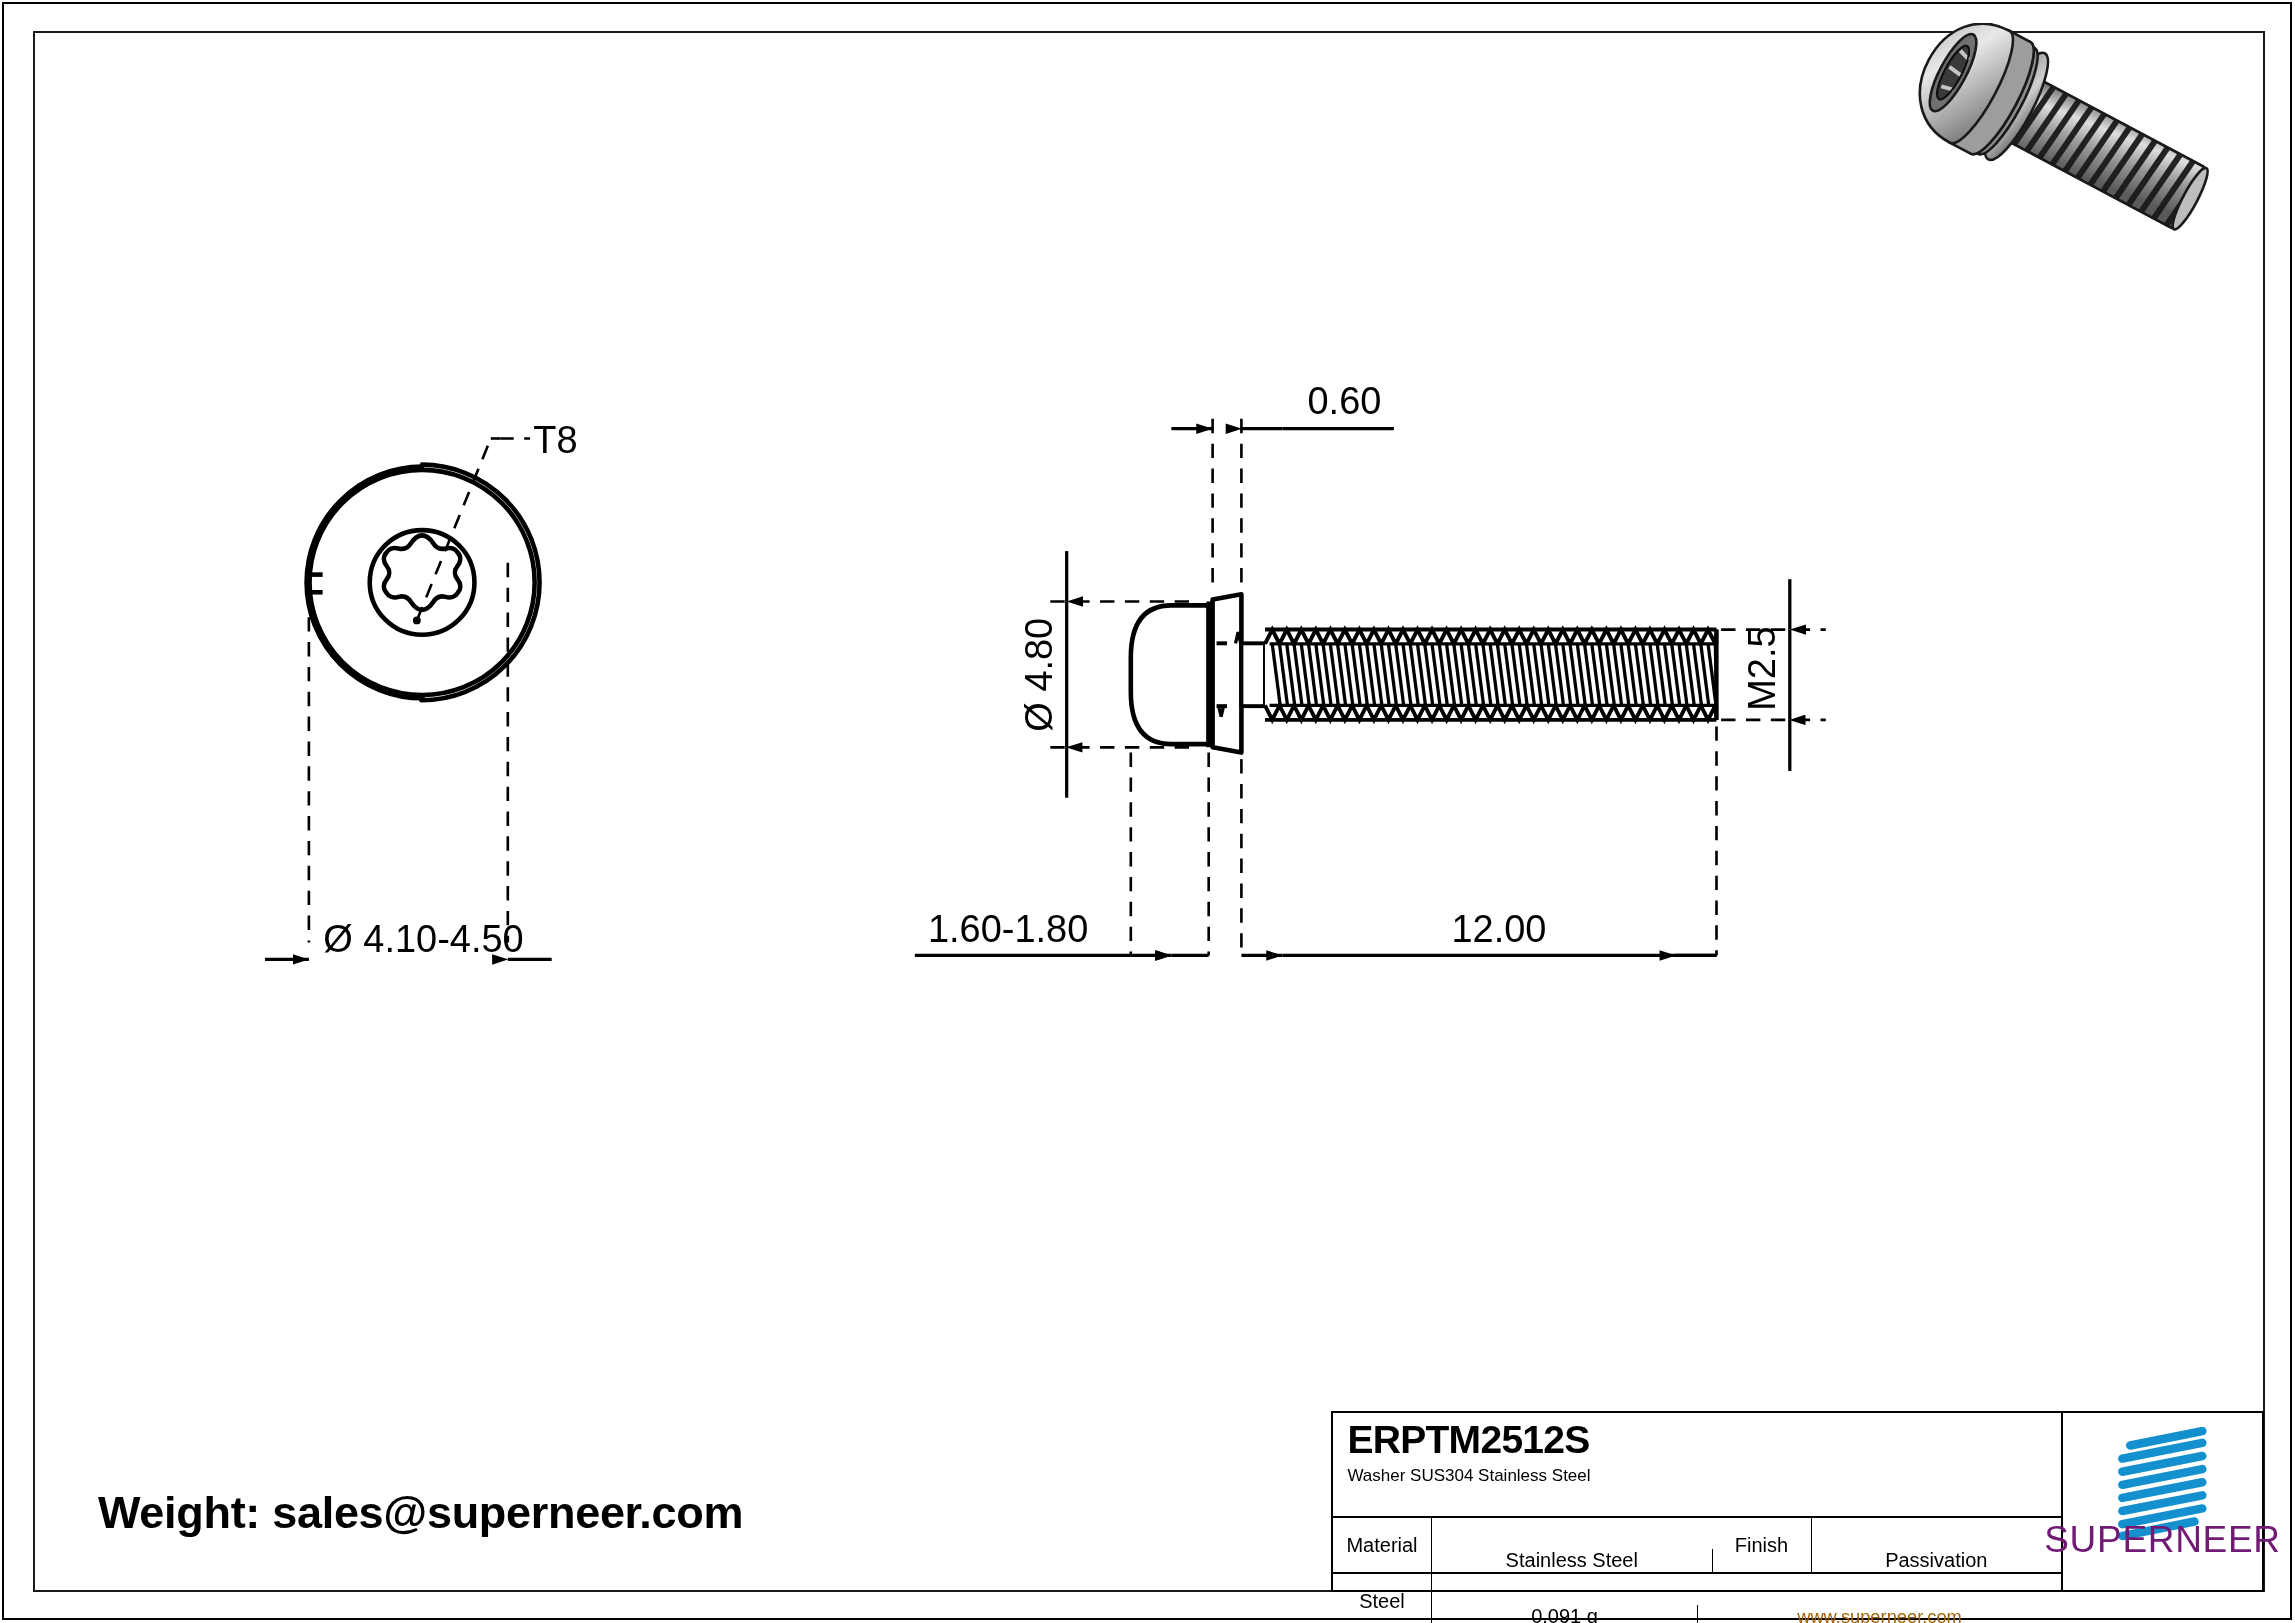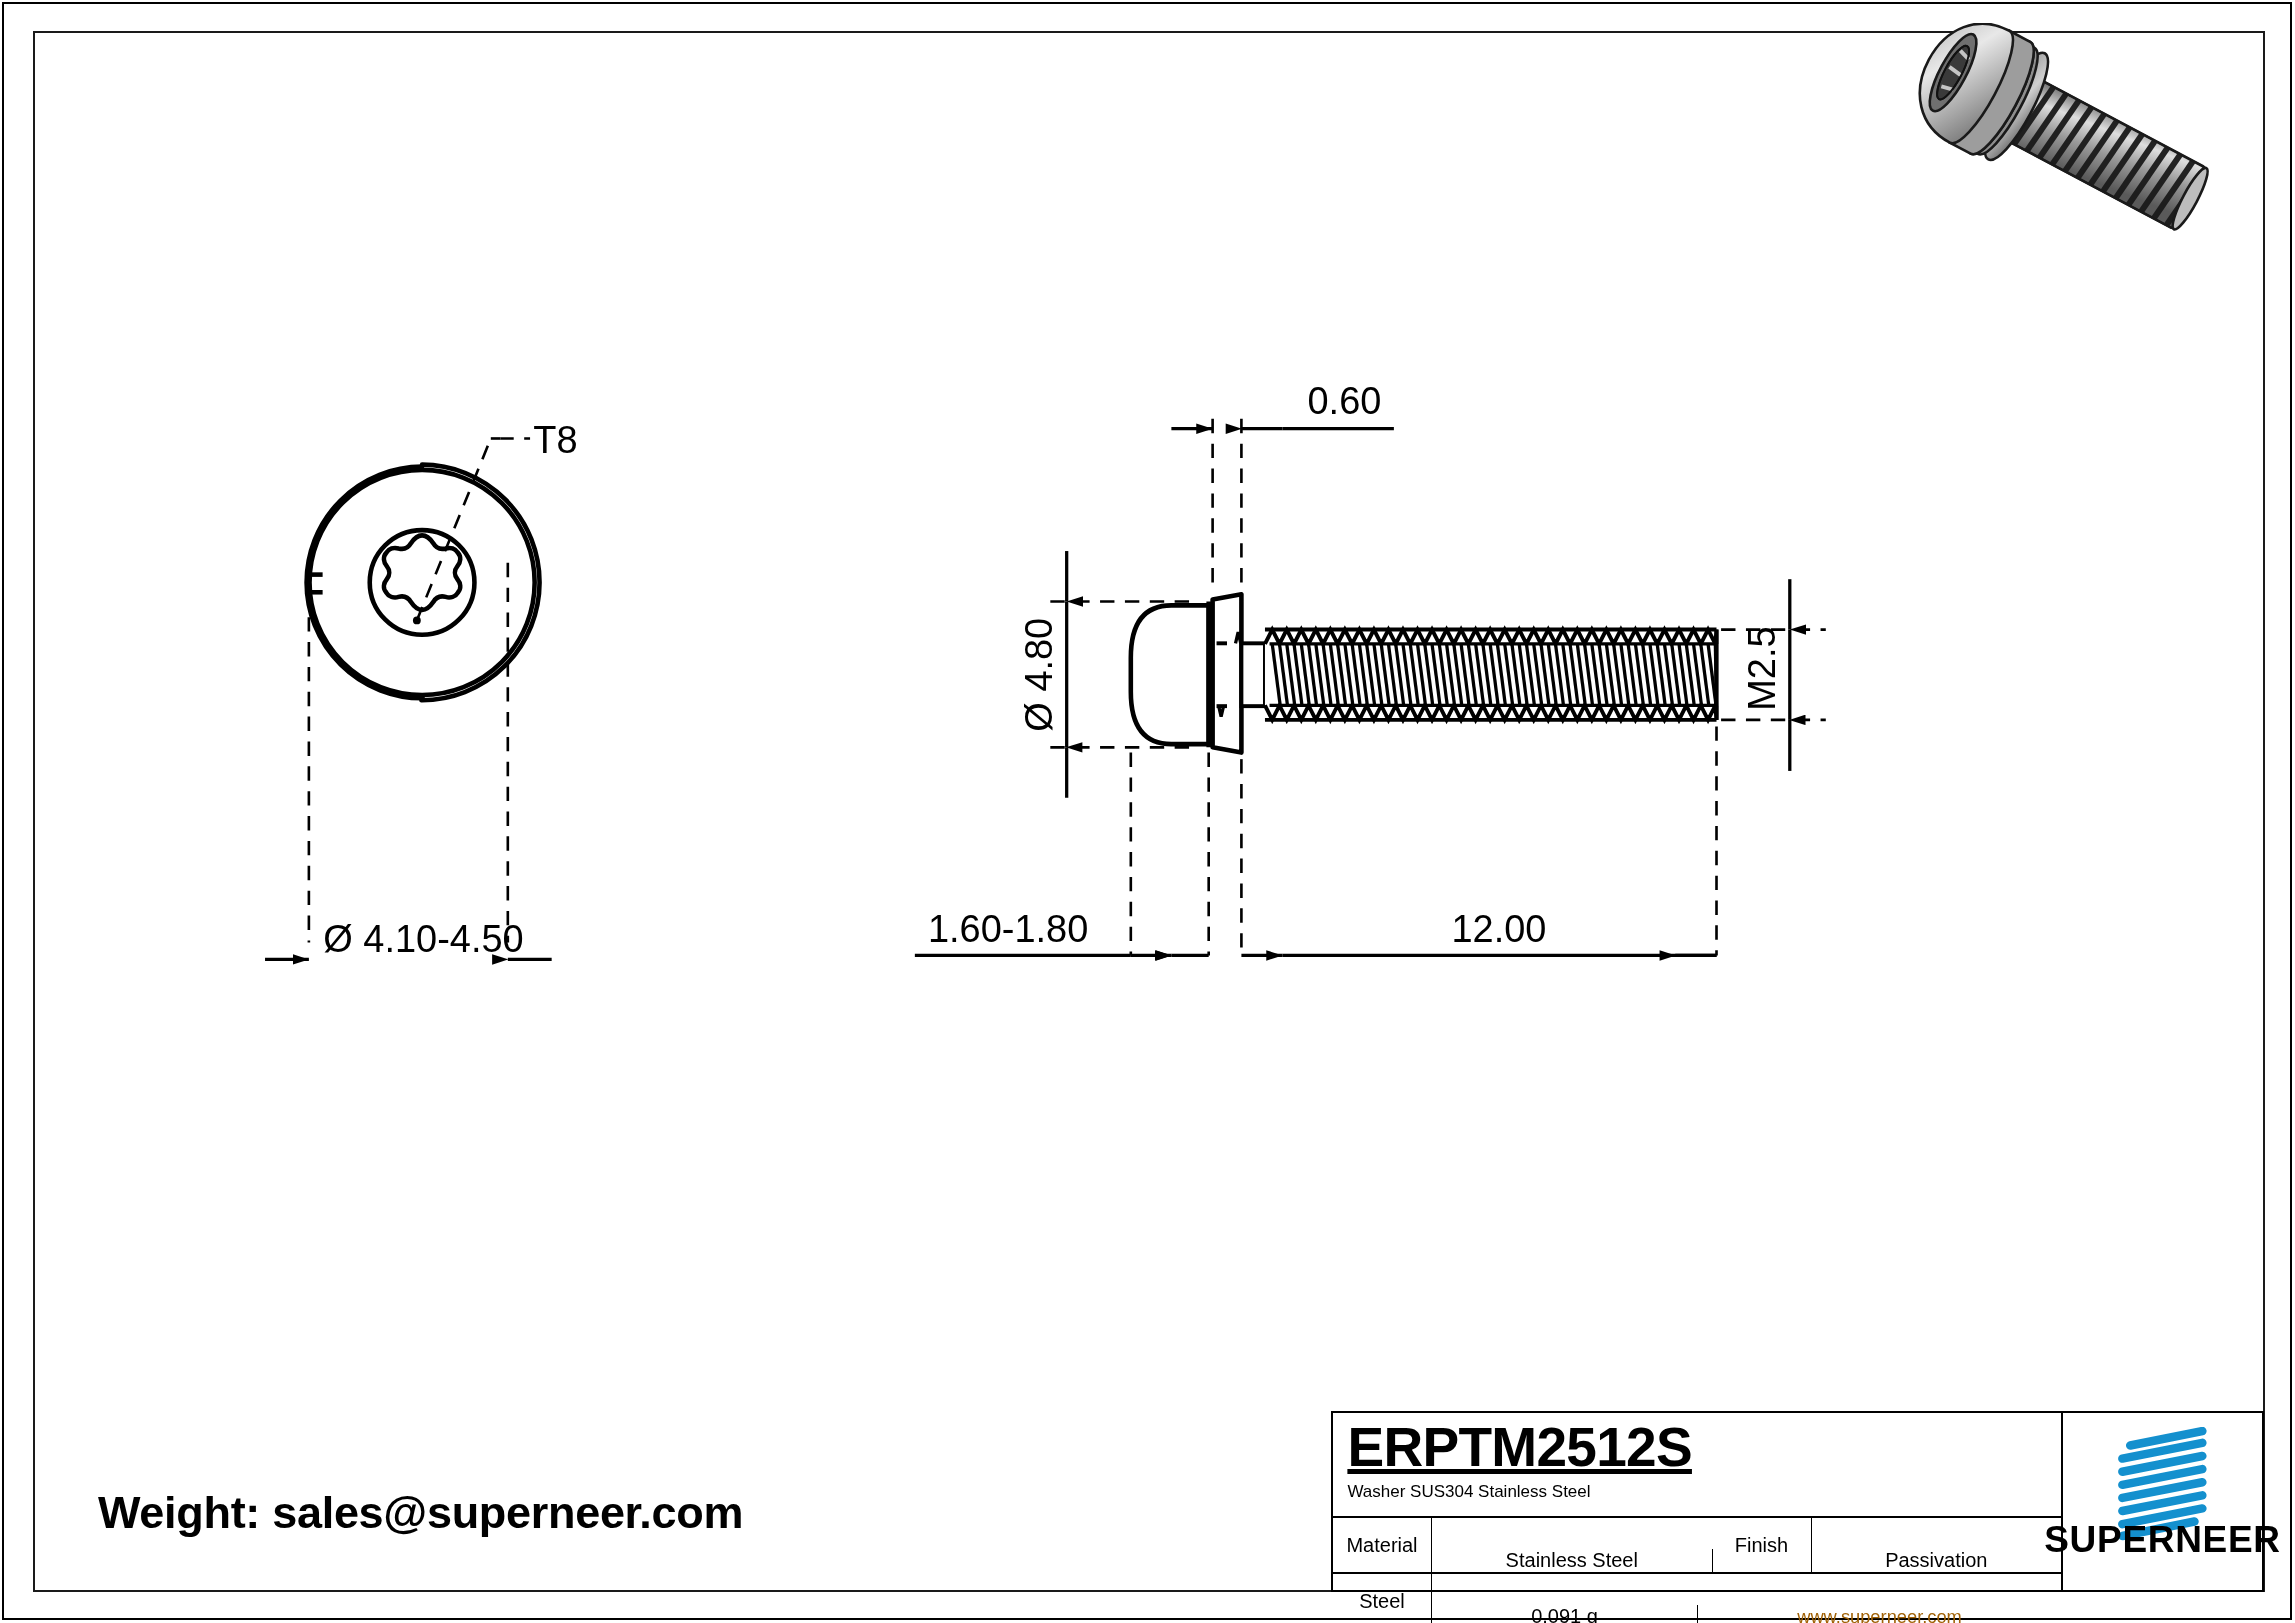--- a/index.html
+++ b/index.html
@@ -27,40 +27,40 @@
   
   #title-block{
     position:absolute;left:1331px;top:1411px;width:933px;height:181px;
     border:2px solid #000;box-sizing:border-box;display:flex;background:#fff;
   }
   #tb-left{flex:0 0 728px;display:flex;flex-direction:column;border-right:2px solid #000;}
   #tb-desc{
     flex:0 0 105px;padding:6.5px 0 0 14.4px;box-sizing:border-box;
     border-bottom:2px solid #000;
   }
-  #tb-partno{font-size:55px;font-weight:bold;line-height:1.0;letter-spacing:-0.7px;text-decoration:underline;}
+  #tb-partno{font-size:39px;font-weight:bold;line-height:1.0;letter-spacing:-0.7px;}
   #tb-descr{font-size:17px;line-height:1.42;margin-top:5.2px;}
   #tb-table{flex:1 1 auto;display:flex;flex-direction:column;}
   .tb-row{flex:1 1 50%;display:flex;}
   .tb-row.top{border-bottom:2px solid #000;}
   .tb-cell{
     display:flex;align-items:center;justify-content:center;
     font-size:20px;box-sizing:border-box;border-right:1.3px solid #000;
     overflow:hidden;white-space:nowrap;
   }
   .tb-cell.last{border-right:none;}
   .c-label{flex:0 0 99px;}
   .c-wide{flex:1 1 auto;margin-top:31px;}
   .c-url{color:#a16207;font-size:18.3px;}
   
   #tb-logo{flex:1 1 auto;position:relative;}
   #logo-mark{position:absolute;left:50%;top:14.4px;transform:translateX(-50%);}
   #logo-word{
     position:absolute;left:50%;bottom:29px;transform:translateX(-50%);
-    color:#000000;font-size:37px;font-weight:bold;letter-spacing:0.7px;
+    color:#701a75;font-size:37px;font-weight:normal;letter-spacing:0.7px;
     white-space:nowrap;font-stretch:condensed;
   }
   
   #render-3d{position:absolute;left:1862px;top:23px;width:406px;height:245px;}
 </style>
 </head>
 <body>
 
 <div id="outer-frame"></div>
 <div id="inner-frame"></div>

